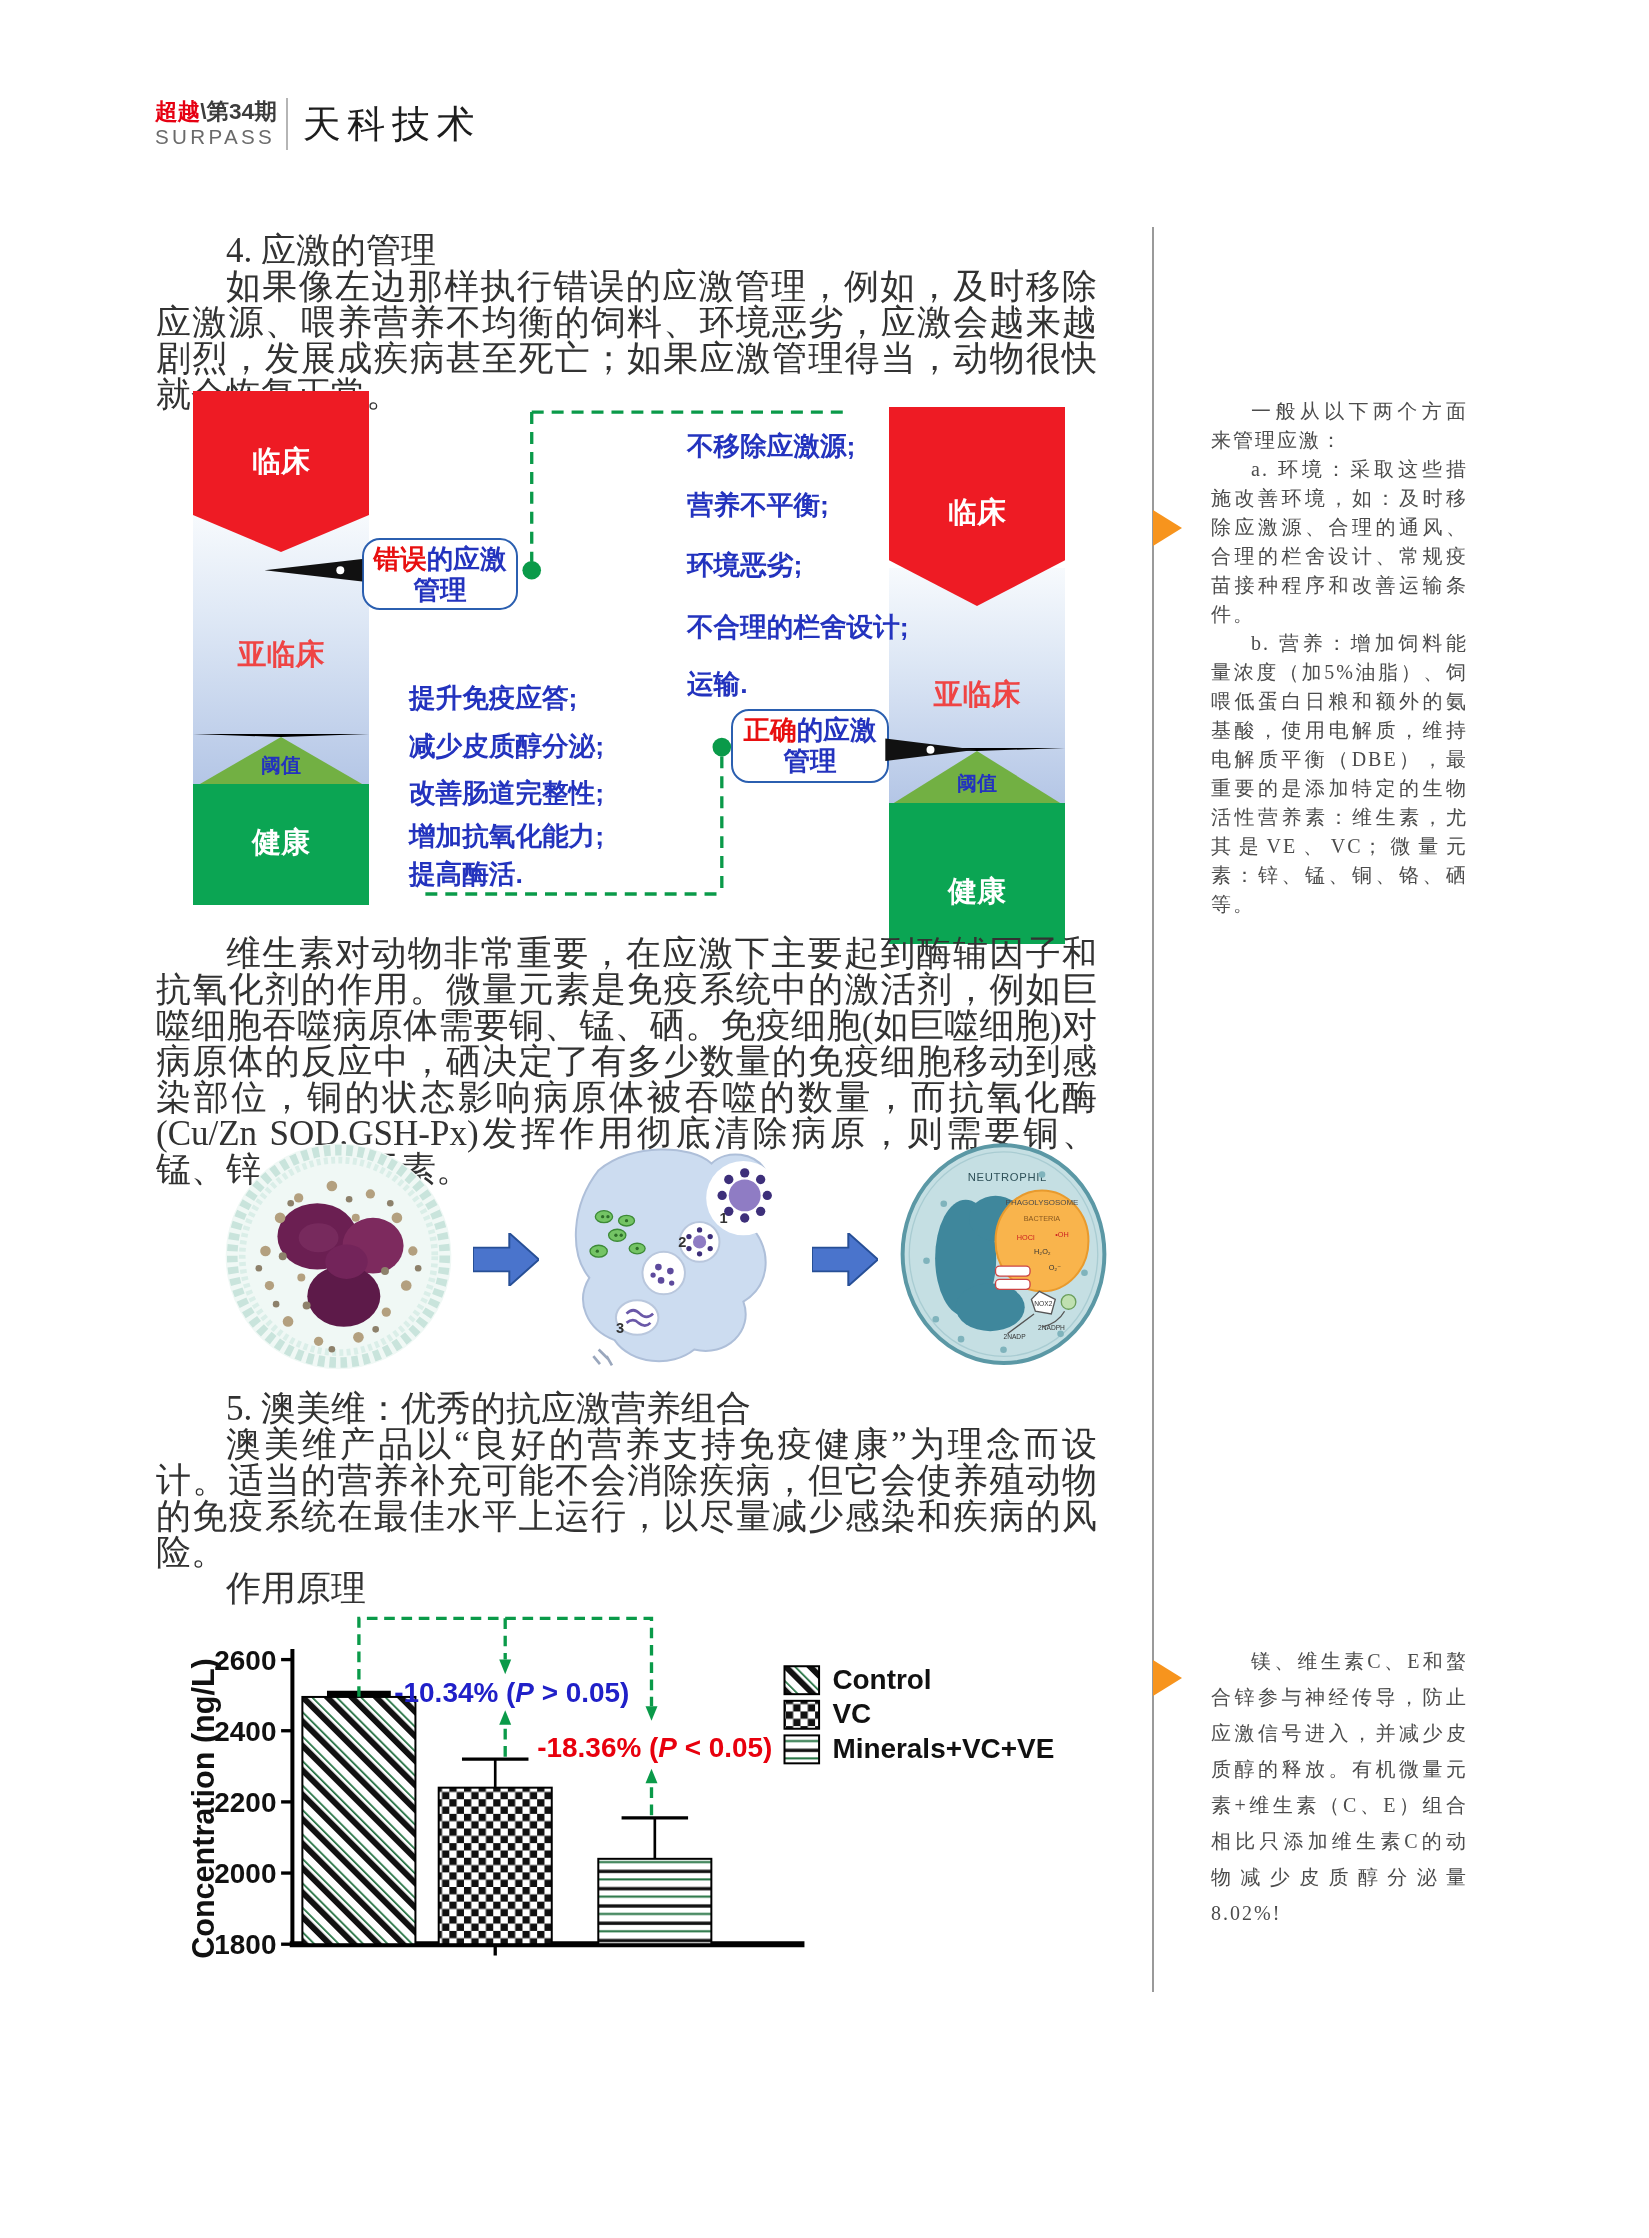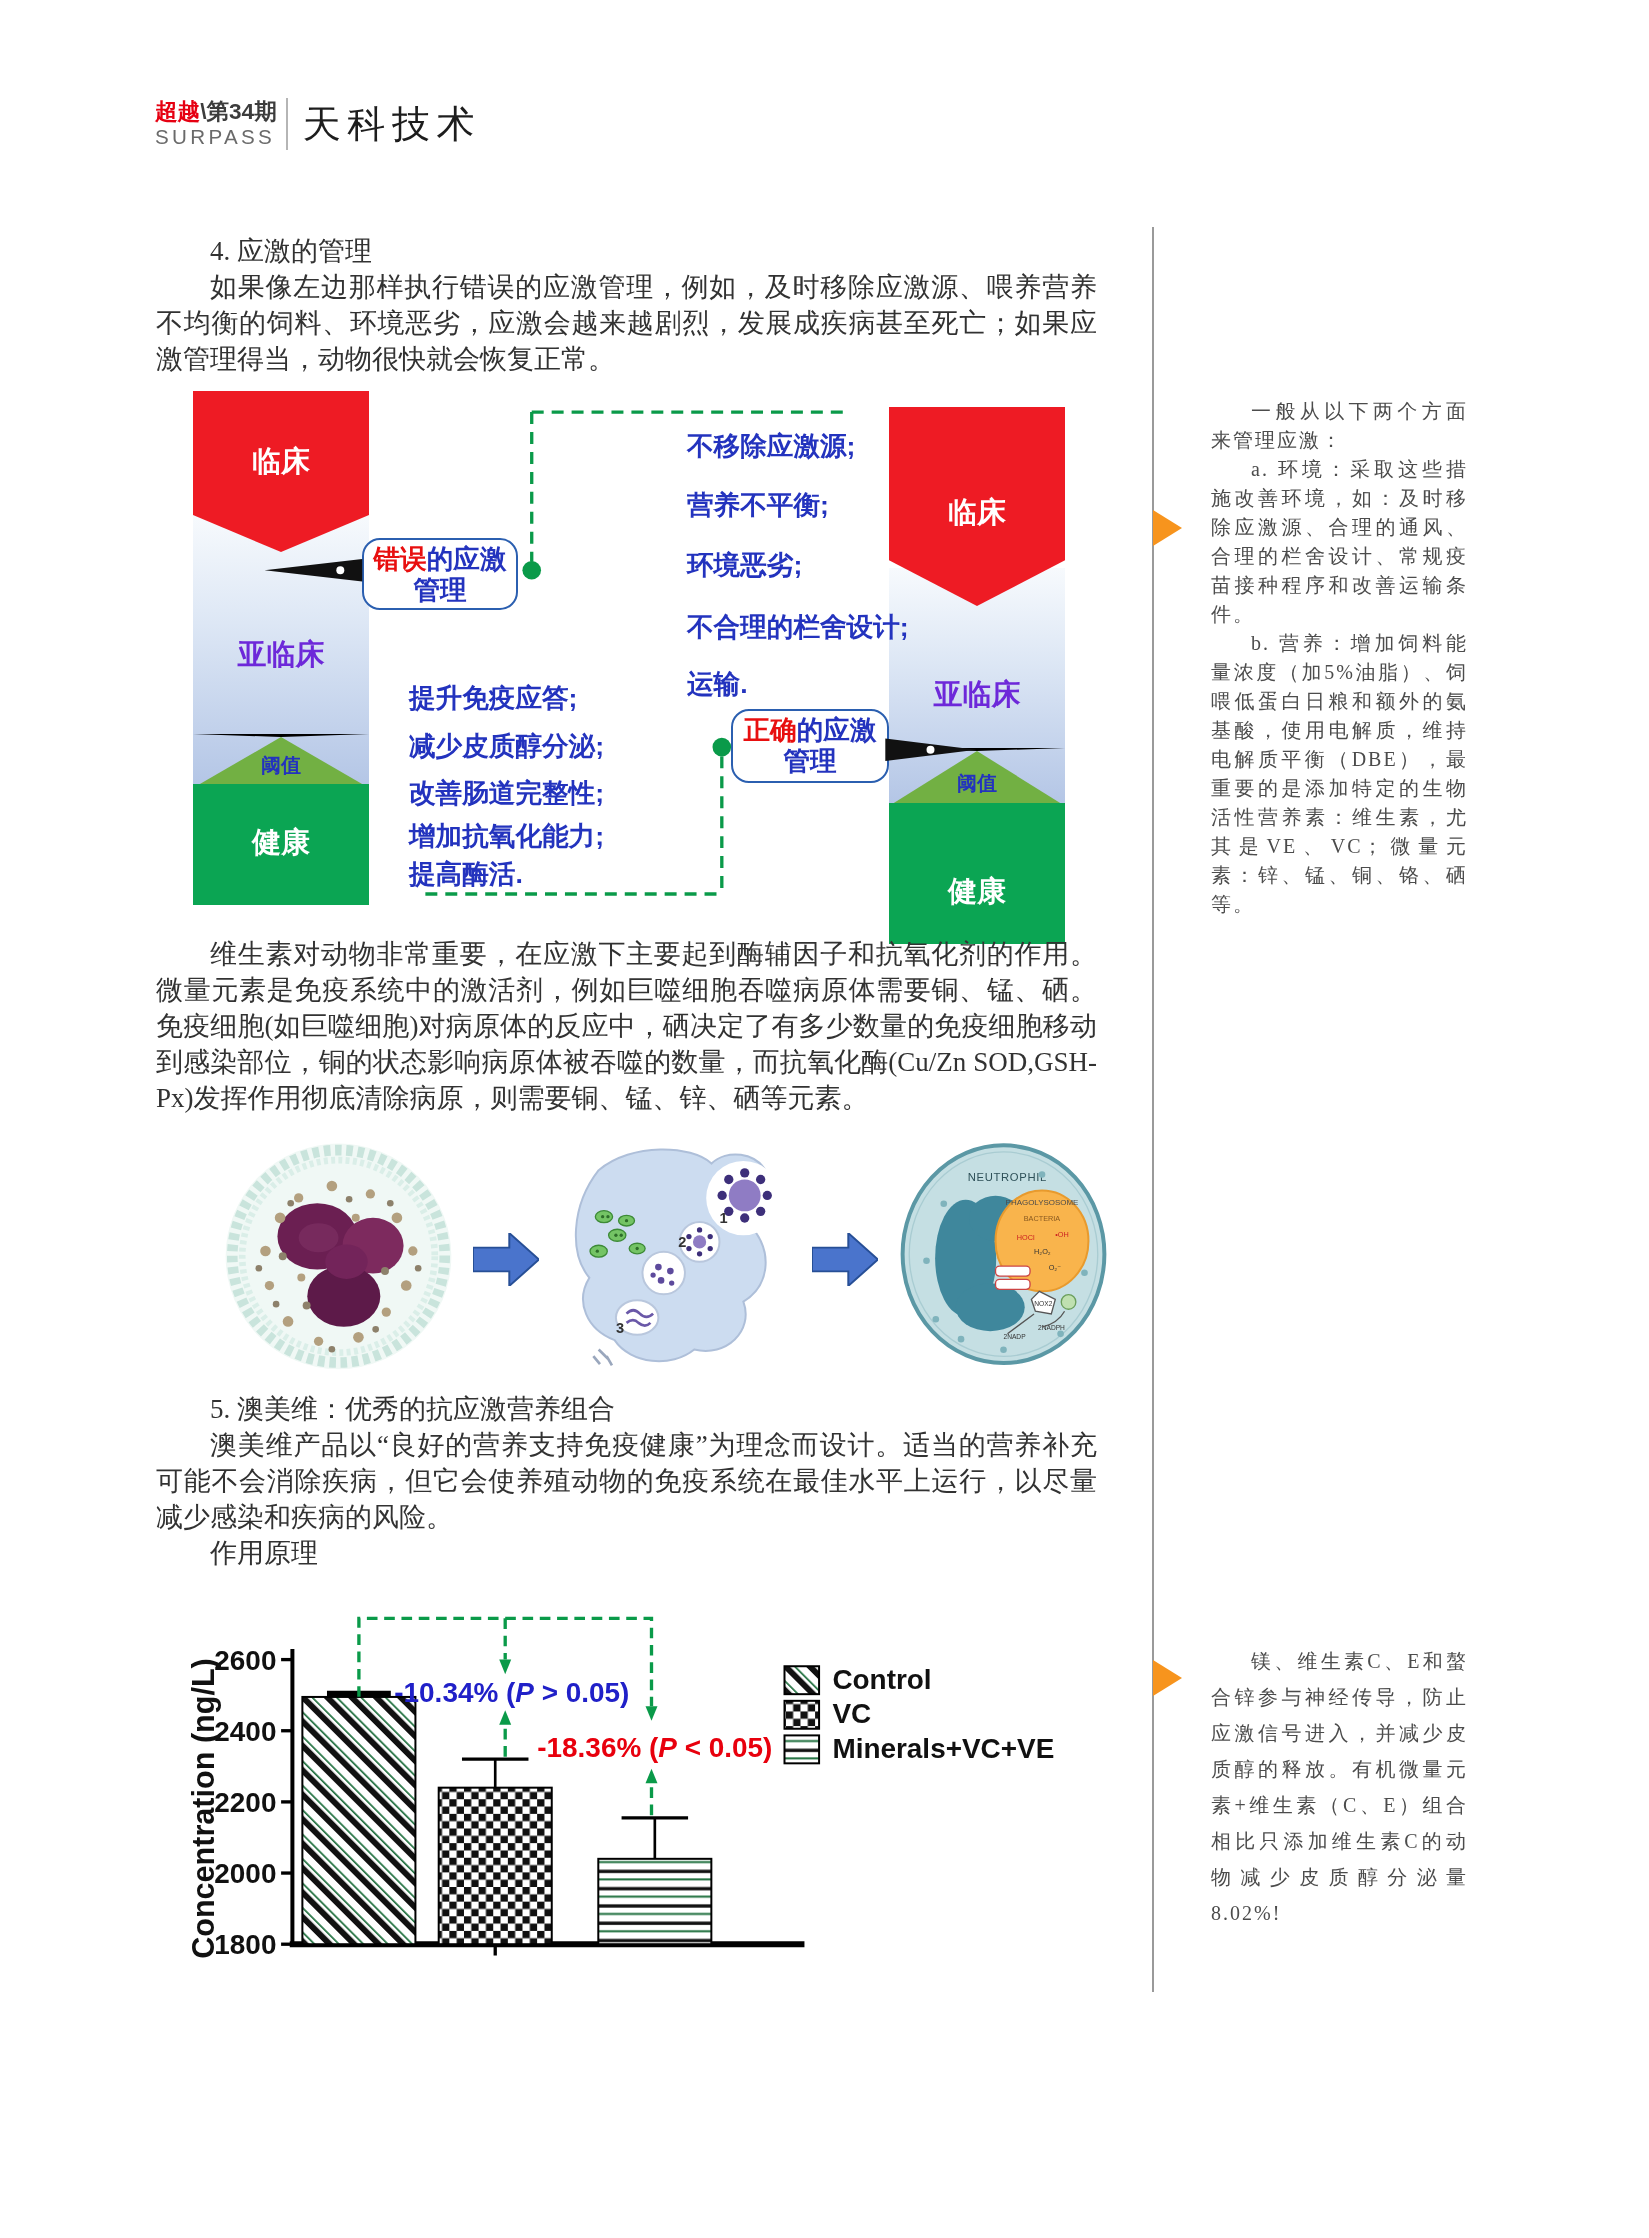--- a/index.html
+++ b/index.html
@@ -10,32 +10,32 @@
   
   .header { left:155px; top:98px; display:flex; align-items:center; }
   .issue-line { font-size:22.6px; font-weight:700; color:#3c3c3c; line-height:26.6px; white-space:nowrap; }
   .issue-zh { color:#e60012; }
   .surpass { font-size:20.6px; color:#6a6a6a; letter-spacing:3.3px; line-height:24px; }
   .hdr-div { width:2px; height:52px; background:#b5b5b5; margin:0 14.6px 0 9.3px; }
   .brand { font-size:38px; font-family:"Liberation Serif","DejaVu Serif",serif;
            color:#1d1d1d; letter-spacing:6.6px; white-space:nowrap; }
 
   
-  .bodytext { width:941px; font-size:27px; line-height:36px; color:#323232;
+  .bodytext { width:941px; font-size:35px; line-height:36px; color:#323232;
               font-family:"Liberation Serif","DejaVu Serif",serif;
               text-align:justify; }
   .bodytext p { margin:0; text-indent:2em; }
 
   
   .funnel-red  { clip-path:polygon(0 0,100% 0,100% 77%,50% 100%,0 77%); background:#ee1b24; }
   .funnel-blue { background:linear-gradient(180deg,#f7fafd 0%,#dde7f5 40%,#b4c6e6 100%); }
   .funnel-green{ background:#0ba553; }
   .flabel { position:absolute; left:0; width:100%; text-align:center; font-weight:700; }
   .flabel-white { color:#ffffff; font-size:29px; }
-  .flabel-blue  { color:#6d28d9; font-size:29px; }
+  .flabel-blue  { color:#ef4444; font-size:29px; }
   .flabel-small { color:#2333be; font-size:20px; }
   .tri { width:0; height:0; border-style:solid; }
   .mgmt-box { background:#fff; border:2.7px solid #2b5fb0; border-radius:18px; text-align:center;
               font-weight:700; font-size:26.6px; line-height:31px; color:#2333be; }
   .hl-red { color:#e80f0f; }
   .blue-item { position:absolute; font-weight:700; color:#2333be; font-size:26.6px; white-space:nowrap; }
 
   
   .divider { left:1152px; top:227px; width:2px; height:1808px; background:#9a9a9a; }
   .note { left:1211px; width:257px; color:#4c4c4c; font-size:20px; letter-spacing:2px;

